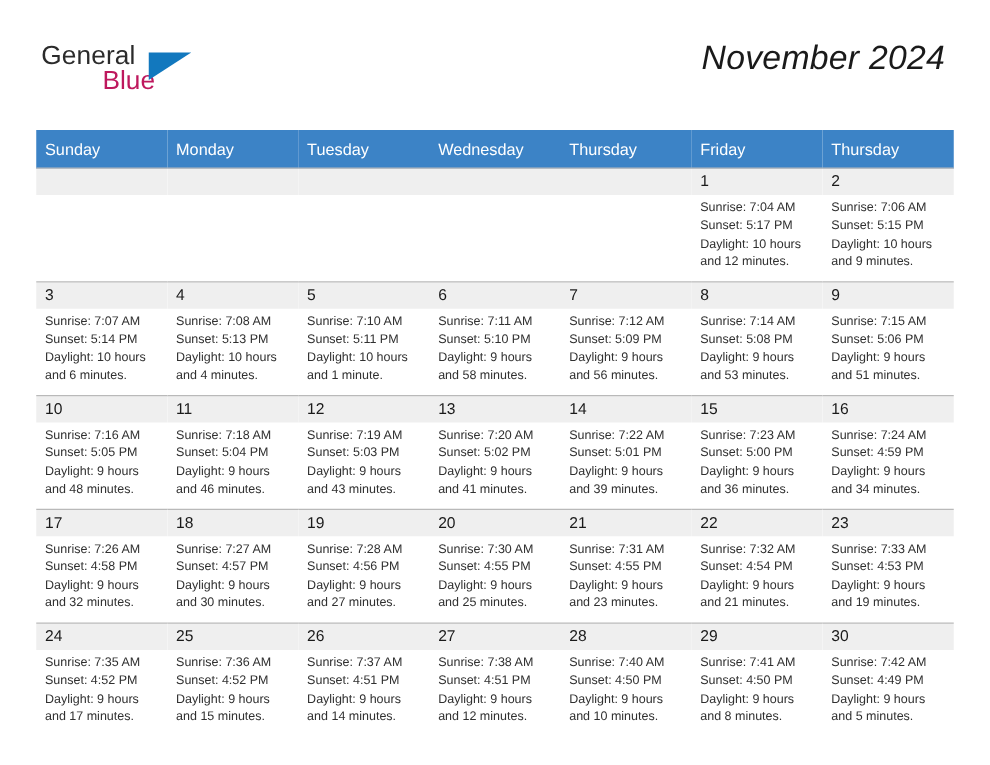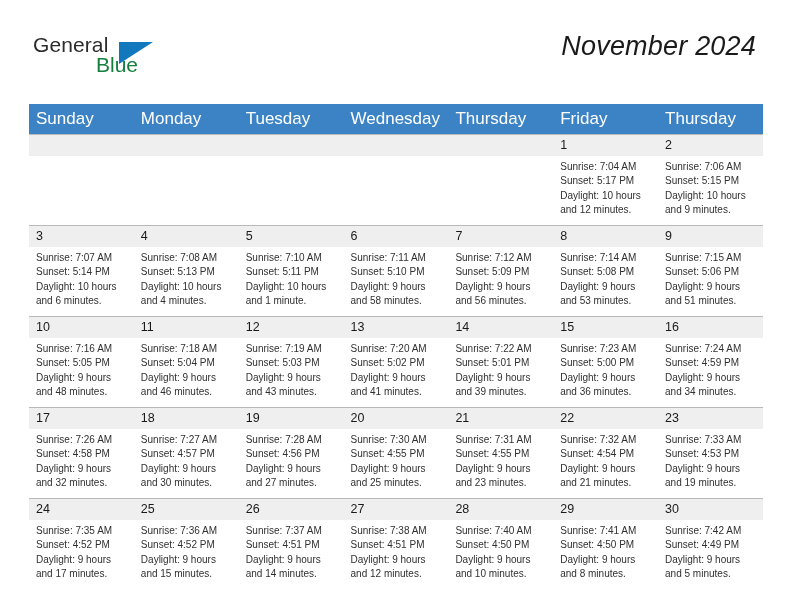--- a/index.html
+++ b/index.html
@@ -38,24 +38,24 @@
   }
   .brand-general {
     font-size: 21px;
     color: #2b2b2b;
     letter-spacing: 0.1px;
     line-height: 22px;
     display: block;
   }
   .brand-blue {
     font-size: 21px;
-    color: #15803d;
+    color: #be185d;
     line-height: 22px;
     display: block;
-    margin-left: 63px;
+    margin-left: 49px;
     margin-top: -2px;
   }
   .brand-triangle {
     position: absolute;
     left: 86px;
     top: 8px;
     width: 0;
     height: 0;
     border-left: 34px solid #1278be;
     border-bottom: 22px solid transparent;
@@ -88,21 +88,21 @@
     left: 29px;
     top: 104px;
     width: 734px;
     border-collapse: collapse;
     table-layout: fixed;
   }
 
   .calendar th {
     background: #3c83c6;
     color: #ffffff;
-    font-size: 17px;
+    font-size: 13px;
     font-weight: normal;
     text-align: left;
     padding: 5px 0 5px 7px;
     height: 20px;
     border: none;
     vertical-align: middle;
   }
 
   .calendar td {
     vertical-align: top;

